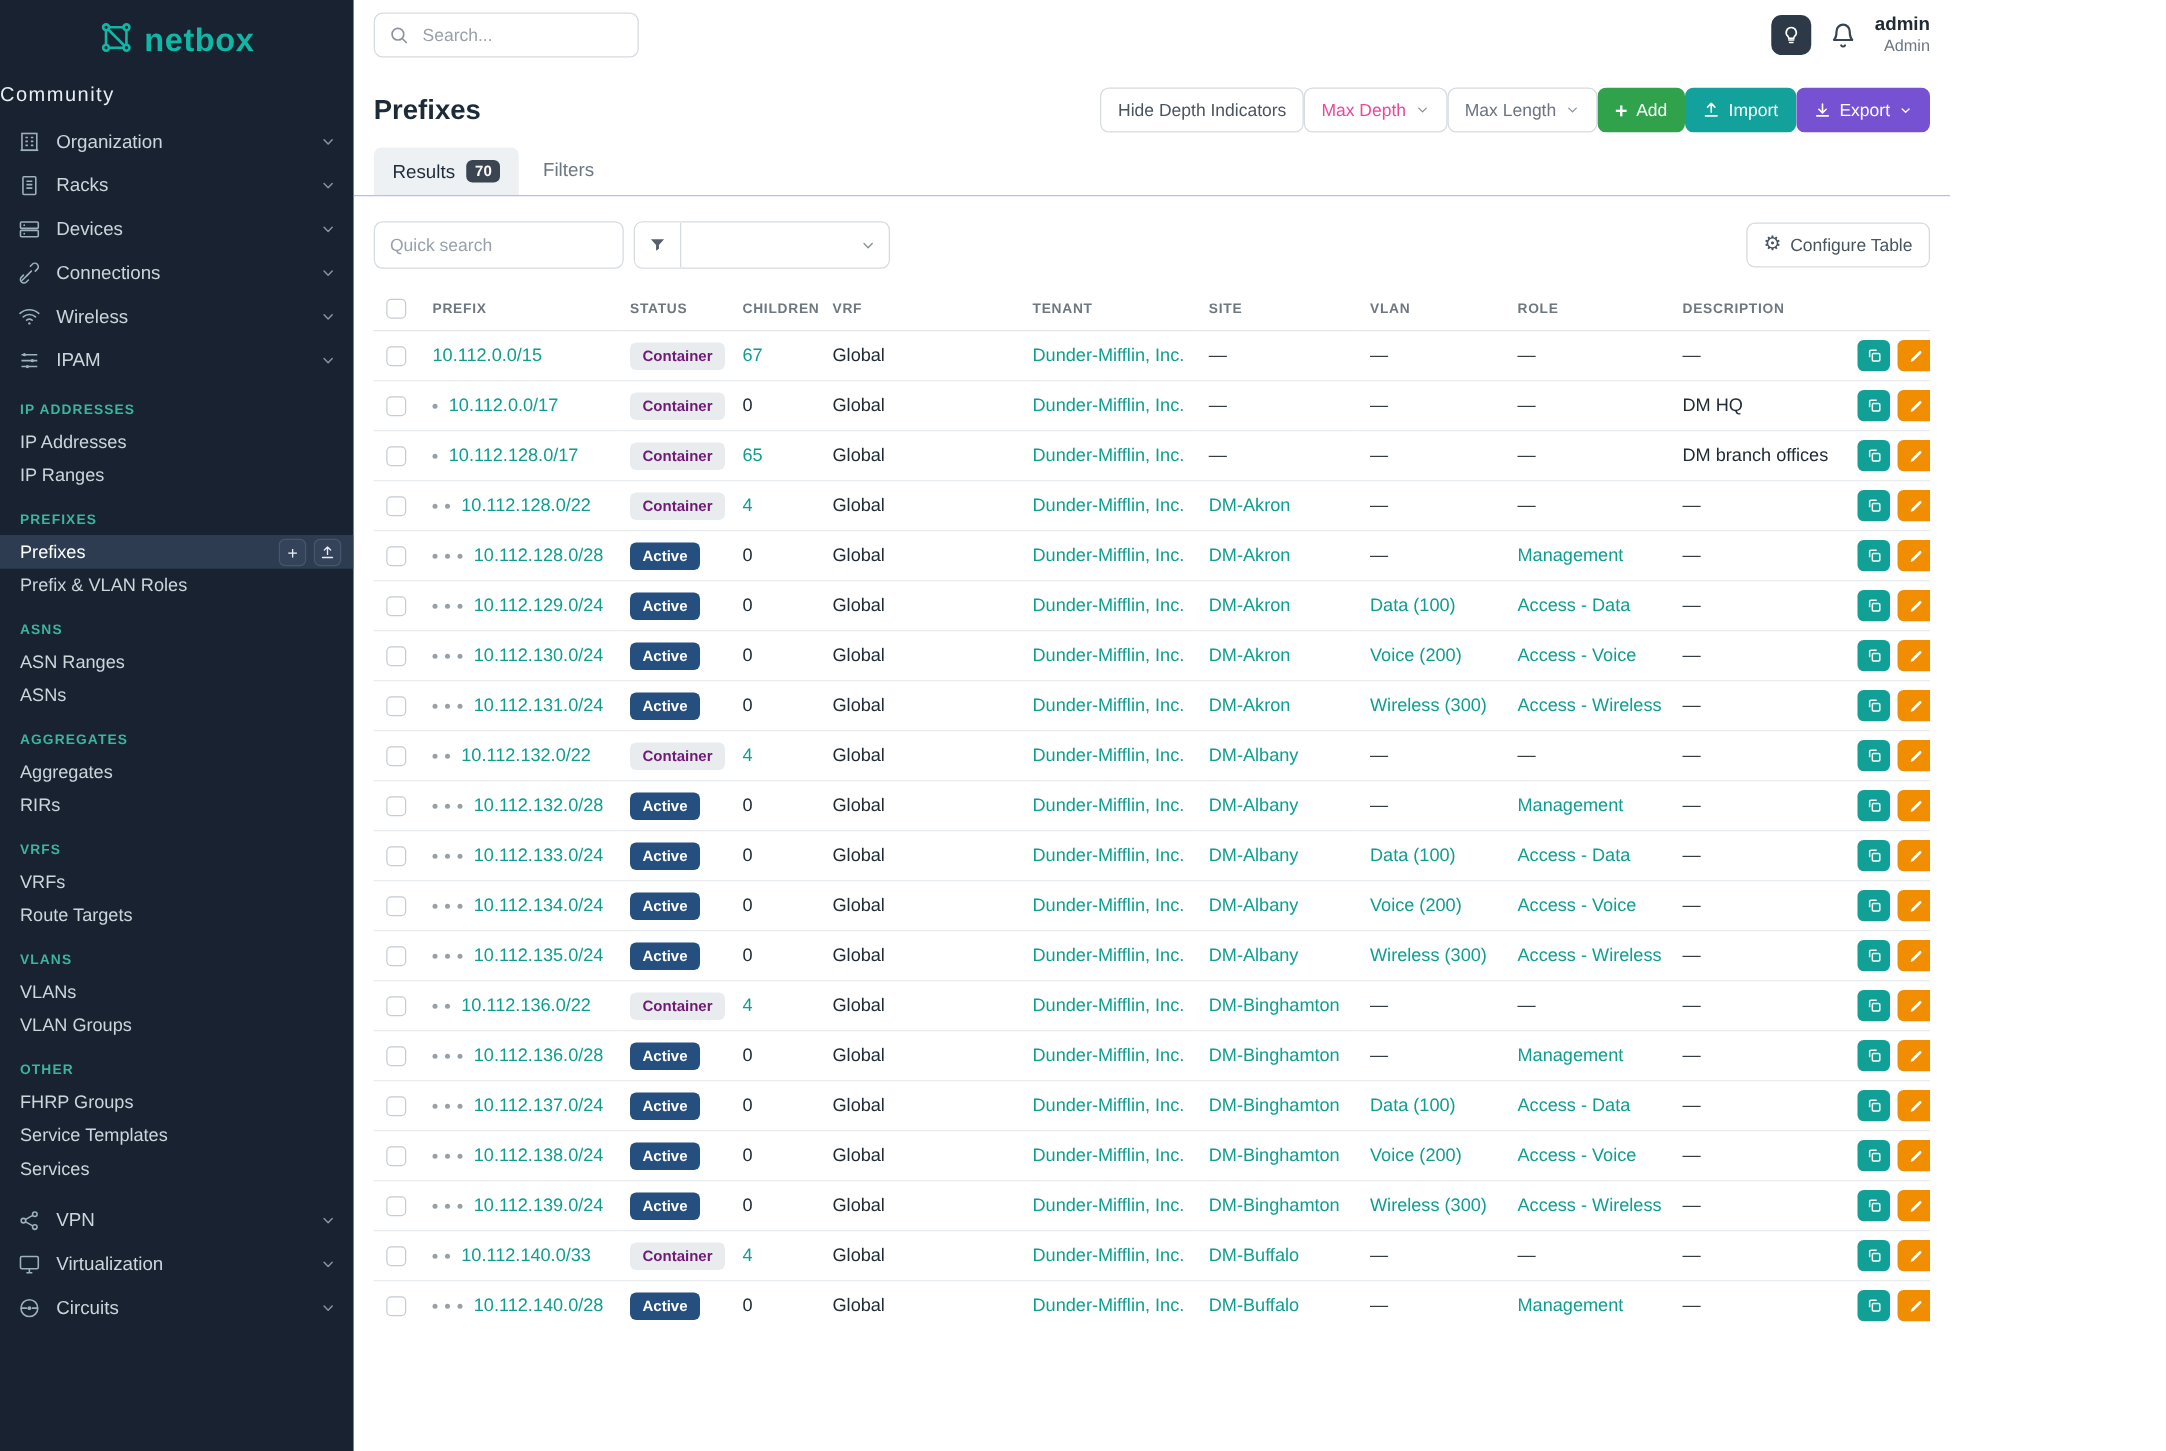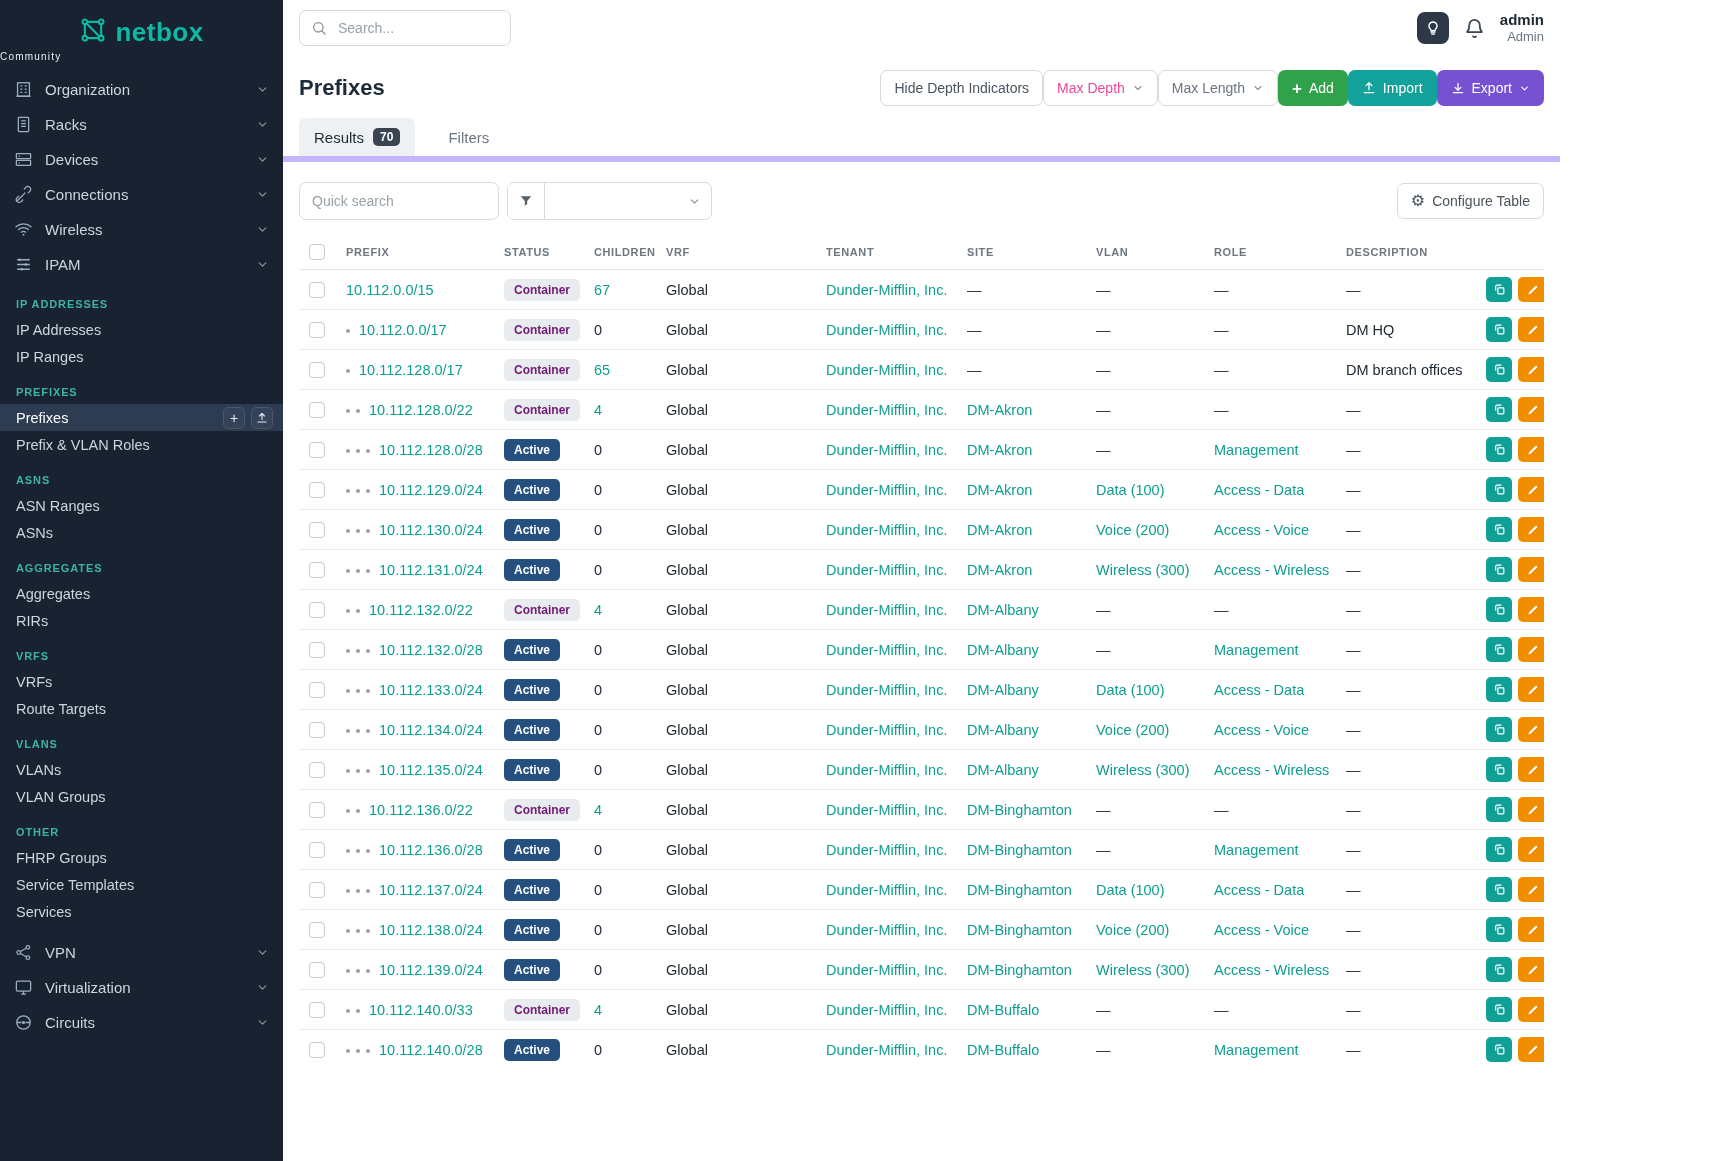--- a/index.html
+++ b/index.html
@@ -6,21 +6,21 @@
   html,body{margin:0;padding:0}
   body{width:1733px;height:1161px;overflow:hidden;display:flex;background:#ffffff;
        font-family:"Liberation Sans",sans-serif;color:#212b36}
 
   
   .sidebar{width:283px;min-width:283px;height:1161px;background:#182230;color:#c9d1d9;
            display:flex;flex-direction:column;overflow:hidden}
   .brand{padding:16px 0 10px;text-align:left}
   .brand-row{display:flex;align-items:center;justify-content:center;gap:8px}
   .brand-name{font-size:26px;font-weight:bold;color:#0fb8a5;letter-spacing:.5px}
-  .brand-sub{margin-top:3px;font-size:10px;color:#e8eef3;letter-spacing:1.2px}
+  .brand-sub{margin-top:19px;font-size:16px;color:#e8eef3;letter-spacing:1.2px}
   .nav-item{height:35px;display:flex;align-items:center;gap:11px;padding:0 14px;
             font-size:15px;color:#cdd5dc;cursor:pointer}
   .nav-ic{width:20px;display:flex;color:#9db0bd}
   .nav-ic svg{width:19px;height:19px}
   .nav-lbl{flex:1}
   .nav-chev{color:#8795a3;display:flex}
   .sec-title{padding:16px 16px 6px;font-size:11px;font-weight:bold;letter-spacing:.9px;color:#3cb4a0}
   .sec-item{height:27px;display:flex;align-items:center;padding:0 10px 0 16px;
             font-size:14.5px;color:#cdd5dc;cursor:pointer}
   .sec-item.active{background:#2d3c50;color:#ffffff}
@@ -51,21 +51,21 @@
   .btn{height:36px;border-radius:7px;font-size:14px;display:inline-flex;align-items:center;gap:7px;
        padding:0 13px;cursor:pointer;border:1px solid transparent;font-family:inherit;white-space:nowrap}
   .btn-outline{background:#fff;border-color:#d6dbe0;color:#4a545e}
   .btn-outline .chev{color:#8a939c;display:flex}
   .btn-green{background:#31a24c;color:#fff}
   .btn-teal{background:#12a19b;color:#fff}
   .btn-purple{background:#7651d2;color:#fff}
   .btn .b-ic{display:flex}
   .plus-glyph{font-size:17px;line-height:1;font-weight:bold}
 
-  .tabs{display:flex;align-items:center;padding:0 16px;border-bottom:6px solid #c4b5fd;gap:18px;margin-top:4px}
+  .tabs{display:flex;align-items:flex-start;padding:0 16px;border-bottom:1px solid #c4b5fd;gap:4px;margin-top:4px}
   .tab{padding:10px 15px;font-size:15px;color:#6b7683;display:flex;gap:9px;align-items:center;
        cursor:pointer;border-radius:6px 6px 0 0}
   .tab.active{background:#eef1f4;color:#1d2a38}
   .tab-badge{background:#3b4552;color:#fff;font-size:12px;padding:2px 7px;border-radius:5px;font-weight:bold}
 
   .table-toolbar{display:flex;align-items:center;padding:20px 16px 16px;gap:8px}
   .quick-search{width:200px;height:38px;border:1px solid #d6dbe0;border-radius:7px;padding:0 12px;
                 font-size:14px;outline:none;font-family:inherit;color:#212b36}
   .quick-search::placeholder{color:#98a1aa}
   .filter-group{display:flex;height:38px;border:1px solid #d6dbe0;border-radius:7px;overflow:hidden;background:#fff}

